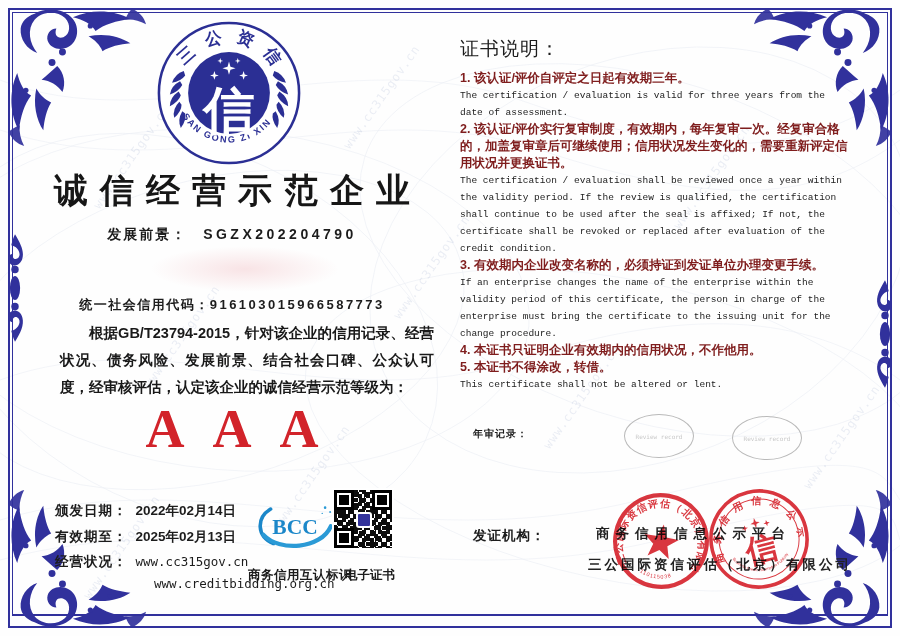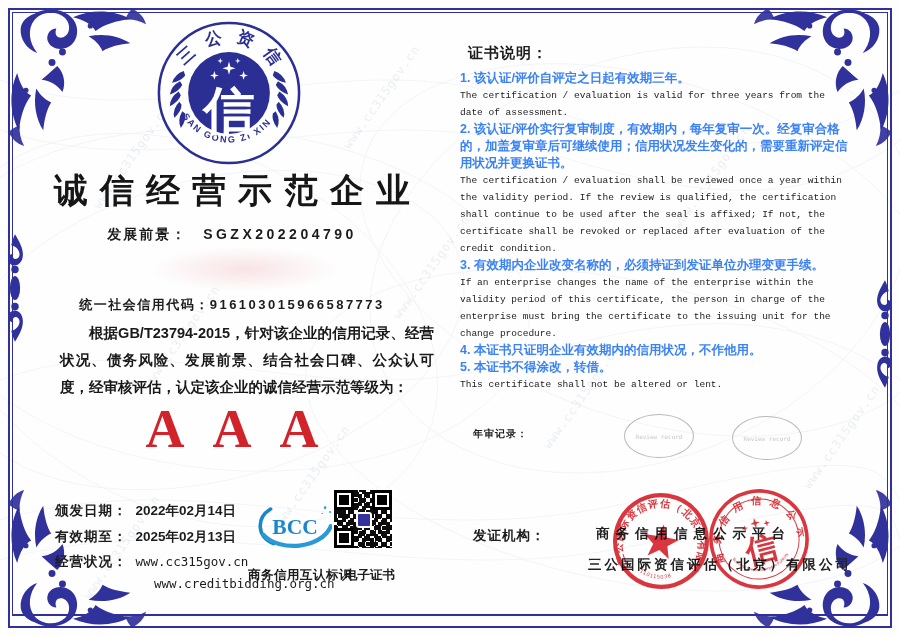--- a/index.html
+++ b/index.html
@@ -53,24 +53,24 @@
       background-size:8px 8px,11px 11px;background-position:0 0,3px 2px;
       outline:2px solid #fff;}
   .finder{position:absolute;width:14px;height:14px;border:3px solid #000;background:#fff;}
   .finder::after{content:"";position:absolute;inset:2px;background:#000;}
   .f-tl{top:0;left:0;} .f-tr{top:0;right:0;} .f-bl{bottom:0;left:0;}
   .qr-emblem{position:absolute;top:22px;left:22px;width:12px;height:12px;background:#33339b;
              border:2px solid #fff;border-radius:3px;}
   .qr-label{position:absolute;left:340px;top:567px;width:60px;text-align:center;z-index:3;
             font-size:12.5px;font-weight:bold;}
   
-  .ins-head{position:absolute;left:460px;top:36px;z-index:3;font-size:15px;font-weight:bold;
-            letter-spacing:1px;margin:8px;}
+  .ins-head{position:absolute;left:460px;top:36px;z-index:3;font-size:19px;font-weight:normal;
+            letter-spacing:1px;margin:0;}
   .ins-list{position:absolute;left:460px;top:70px;width:392px;z-index:3;}
-  .ins-item .zh{font-size:12.5px;font-weight:bold;line-height:17px;color:#3b82f6;}
+  .ins-item .zh{font-size:12.5px;font-weight:bold;line-height:17px;color:#7f1d1d;}
   .ins-item .en{font-family:"Liberation Mono","DejaVu Sans Mono",monospace;font-size:9.5px;
                 line-height:17px;color:#222;}
   .review-label{position:absolute;left:473px;top:427px;z-index:3;font-size:10px;font-weight:bold;
                 letter-spacing:1px;}
   .oval{position:absolute;z-index:3;width:68px;height:42px;border:1.3px solid #b9b9b9;
         border-radius:50%;display:flex;align-items:center;justify-content:center;}
   .oval span{font-size:6px;color:#c9c9c9;font-family:"DejaVu Sans Mono",monospace;}
   .ov1{left:624px;top:414px;} .ov2{left:732px;top:416px;}
   .issuer-label{position:absolute;left:473px;top:527px;z-index:3;font-size:13.5px;font-weight:bold;
                 letter-spacing:1px;}

